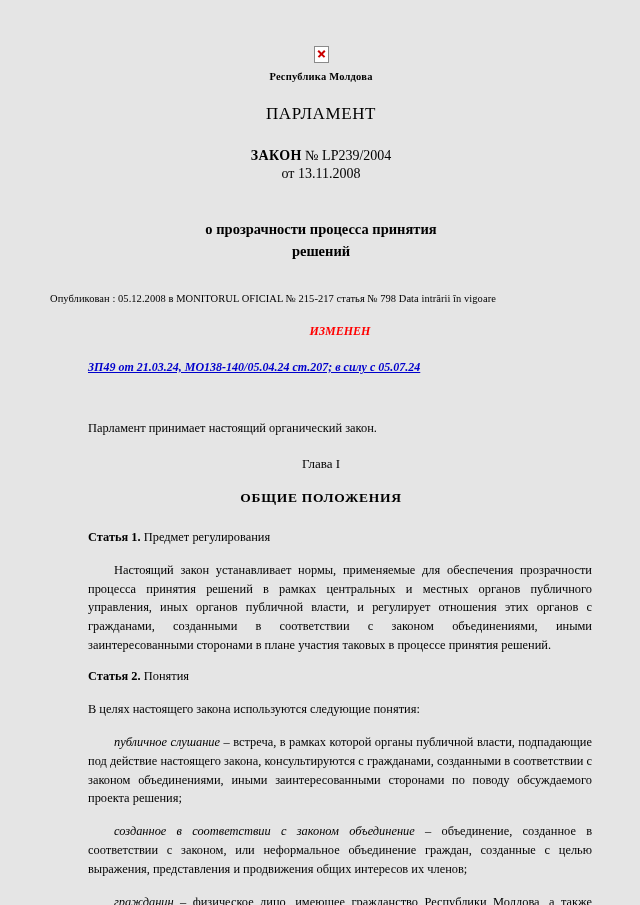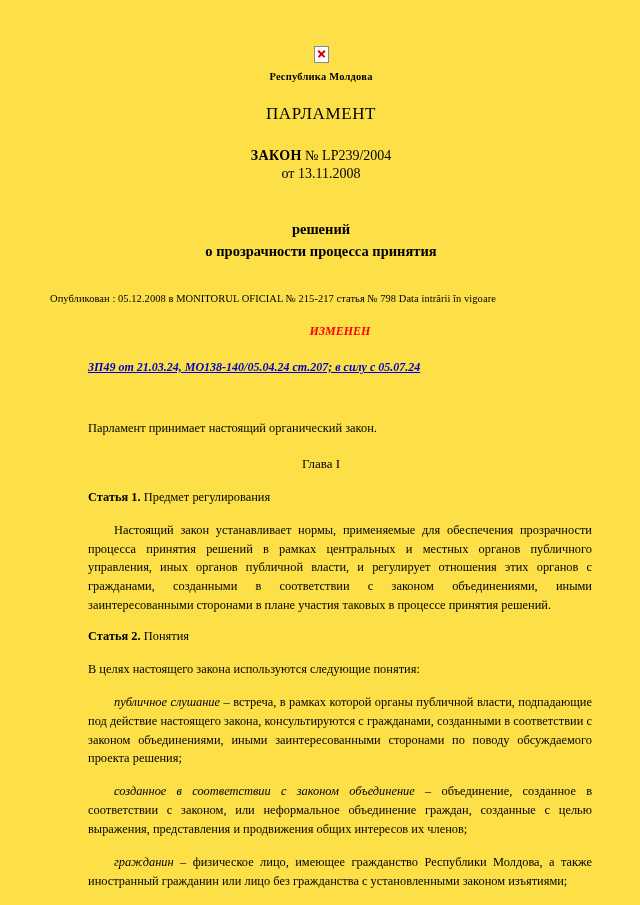--- a/index.html
+++ b/index.html
@@ -13,21 +13,21 @@
     height: 905px;
     overflow: hidden;
     font-family: "Liberation Serif", "DejaVu Serif", serif;
     color: #000000;
   }
   .page {
     box-sizing: border-box;
     width: 640px;
     height: 905px;
     padding: 46px 48px 0 50px;
-    background: #fde047;
+    background: #e5e5e5;
   }
 
   
   .emblem-wrap {
     text-align: center;
     margin: 0 0 8px 0;
     line-height: 0;
   }
   .broken-img {
     display: inline-block;
@@ -158,35 +158,36 @@
   <div class="country">Республика Молдова</div>
 
   <div class="parliament">ПАРЛАМЕНТ</div>
 
   <div class="law-line">
     <span class="bold">ЗАКОН</span><span>&nbsp;</span><span>№ LP239/2004</span>
   </div>
   <div class="law-date">от 13.11.2008</div>
 
   <div class="law-title">
+    <div>о прозрачности процесса принятия</div>
     <div>решений</div>
-    <div>о прозрачности процесса принятия</div>
   </div>
 
   <div class="published">Опубликован : 05.12.2008 в MONITORUL OFICIAL № 215-217 статья № 798 Data intrării în vigoare</div>
 
   <div class="amended">ИЗМЕНЕН</div>
 
   <a class="amend-link" href="#">ЗП49 от 21.03.24, МО138-140/05.04.24 ст.207; в силу с 05.07.24</a>
 
   <div class="spacer-lg"></div>
 
   <div class="para no-just">Парламент принимает настоящий органический закон.</div>
 
   <div class="chapter">Глава I</div>
+  <div class="chapter-title">ОБЩИЕ ПОЛОЖЕНИЯ</div>
 
   <div class="article-head">
     <span class="num">Статья 1.</span><span> Предмет регулирования</span>
   </div>
 
   <div class="para indent-first">Настоящий закон устанавливает нормы, применяемые для обеспечения прозрачности процесса принятия решений в рамках центральных и местных органов публичного управления, иных органов публичной власти, и регулирует отношения этих органов с гражданами, созданными в соответствии с законом объединениями, иными заинтересованными сторонами в плане участия таковых в процессе принятия решений.</div>
 
   <div class="article-head">
     <span class="num">Статья 2.</span><span> Понятия</span>
   </div>

